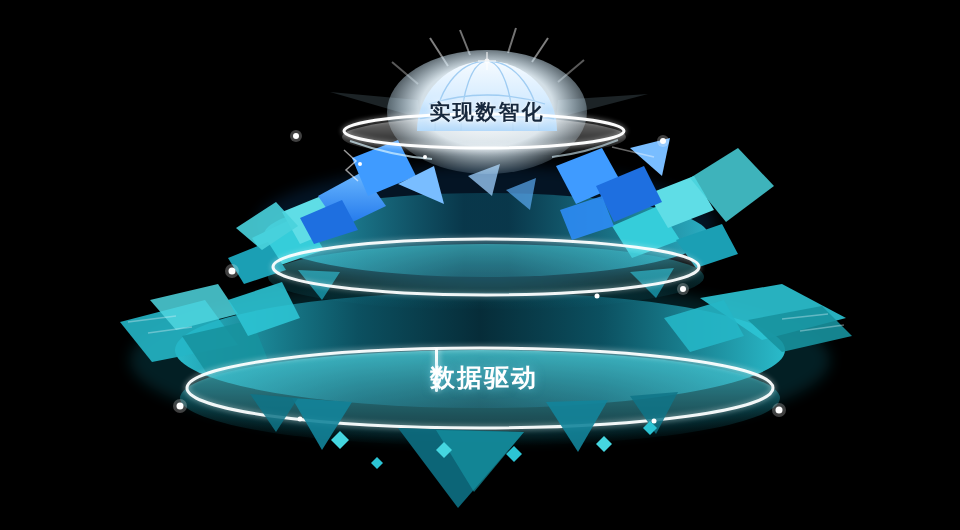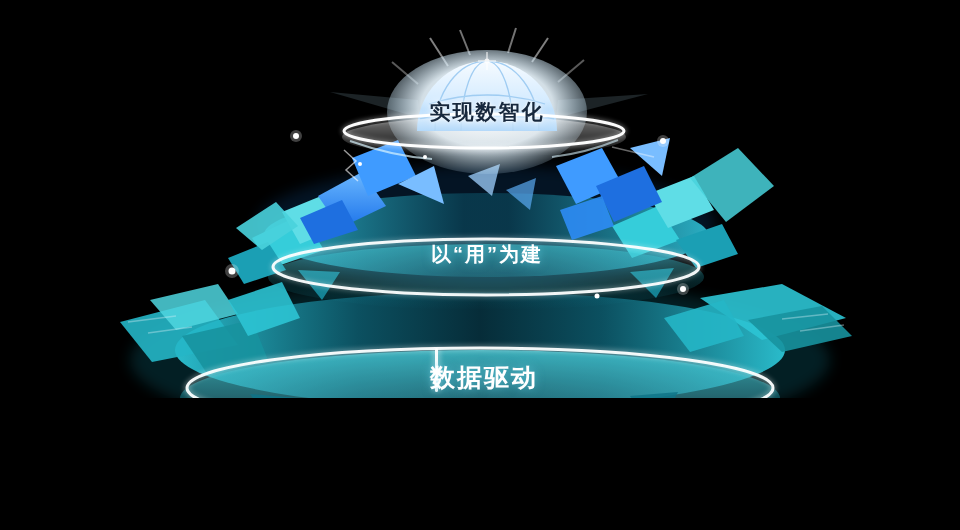--- a/index.html
+++ b/index.html
@@ -3,21 +3,21 @@
 <meta charset="utf-8">
 <style>
   html, body {
     margin: 0;
     padding: 0;
     background: #000;
   }
   .stage {
     position: relative;
     width: 960px;
-    height: 398px;
+    height: 530px;
     background: #000;
     overflow: hidden;
     font-family: "Liberation Sans", sans-serif;
   }
   .stage svg { position: absolute; left: 0; top: 0; }
   .label {
     position: absolute;
     transform: translate(-50%, -50%);
     font-weight: bold;
     letter-spacing: 2px;
@@ -229,16 +229,15 @@
       <circle cx="425" cy="157" r="2"></circle>
     </g>
 
     <g>
       <rect x="432" y="348" width="9" height="44" fill="#ffffff" opacity="0.25" filter="url(#soft2)"></rect>
       <rect x="435" y="348" width="3" height="44" rx="1.5" fill="#ffffff" opacity="0.95"></rect>
     </g>
   </svg>
 
   <div class="label label-top">实现数智化</div>
-  <div class="label label-mid">以“用”为建</div>
   <div class="label label-bottom">数据驱动</div>
 
 </div>
 
 </body></html>

